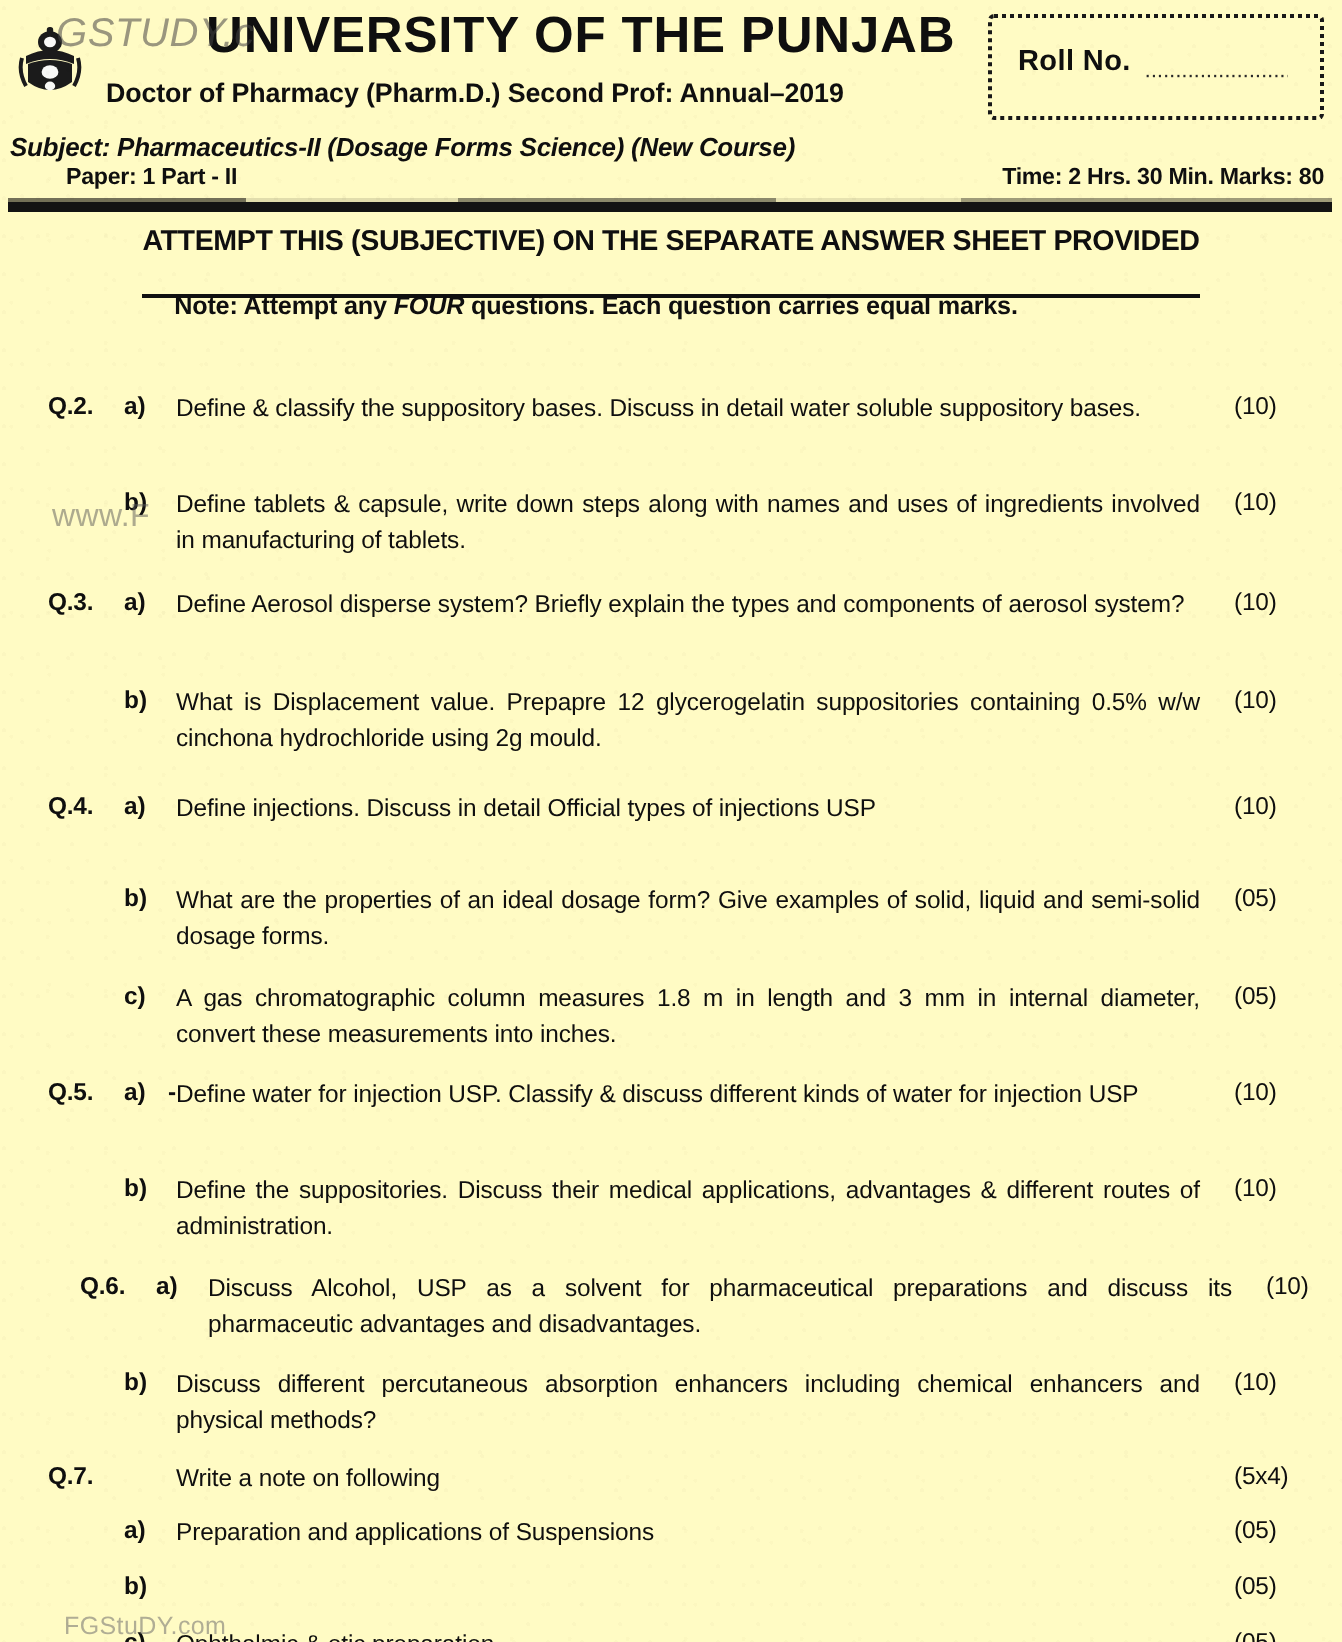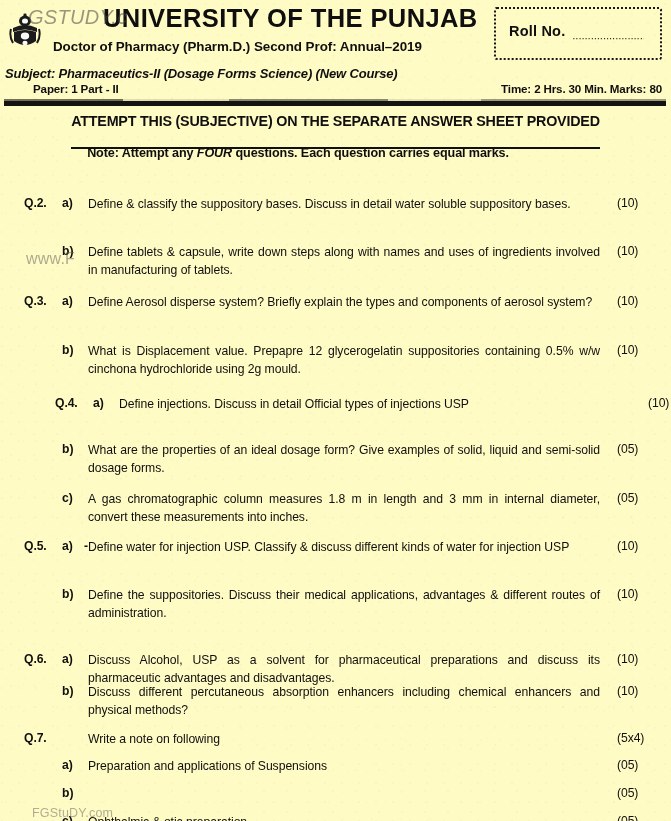--- a/index.html
+++ b/index.html
@@ -308,21 +308,21 @@
         <div class="qpart">a)</div>
         <div class="qtext">Define Aerosol disperse system? Briefly explain the types and components of aerosol system?</div>
         <div class="qmarks">(10)</div>
       </div>
       <div class="qrow" style="position: absolute; top: 147px;">
         <div class="qnum"></div>
         <div class="qpart">b)</div>
         <div class="qtext">What is Displacement value. Prepapre 12 glycerogelatin suppositories containing 0.5% w/w cinchona hydrochloride using 2g mould.</div>
         <div class="qmarks">(10)</div>
       </div>
-      <div class="qrow" style="position: absolute; top: 200px; margin-left: 31px;">
+      <div class="qrow" style="position: absolute; top: 200px;">
         <div class="qnum">Q.4.</div>
         <div class="qpart">a)</div>
         <div class="qtext nojust">Define injections. Discuss in detail Official types of injections USP</div>
         <div class="qmarks">(10)</div>
       </div>
       <div class="qrow" style="position: absolute; top: 246px;">
         <div class="qnum"></div>
         <div class="qpart">b)</div>
         <div class="qtext">What are the properties of an ideal dosage form? Give examples of solid, liquid and semi-solid dosage forms.</div>
         <div class="qmarks">(05)</div>
@@ -339,21 +339,21 @@
         <div class="qtext">Define water for injection USP. Classify &amp; discuss different kinds of water for injection USP</div>
         <div class="qmarks">(10)</div>
         <div class="dash-mark">-</div>
       </div>
       <div class="qrow" style="position: absolute; top: 391px;">
         <div class="qnum"></div>
         <div class="qpart">b)</div>
         <div class="qtext">Define the suppositories. Discuss their medical applications, advantages &amp; different routes of administration.</div>
         <div class="qmarks">(10)</div>
       </div>
-      <div class="qrow" style="position: absolute; top: 456px;">
+      <div class="qrow" style="position: absolute; top: 440px; margin-left: 16px;">
         <div class="qnum">Q.6.</div>
         <div class="qpart">a)</div>
         <div class="qtext">Discuss Alcohol, USP as a solvent for pharmaceutical preparations and discuss its pharmaceutic advantages and disadvantages.</div>
         <div class="qmarks">(10)</div>
       </div>
       <div class="qrow" style="position: absolute; top: 488px;">
         <div class="qnum"></div>
         <div class="qpart">b)</div>
         <div class="qtext">Discuss different percutaneous absorption enhancers including chemical enhancers and physical methods?</div>
         <div class="qmarks">(10)</div>

